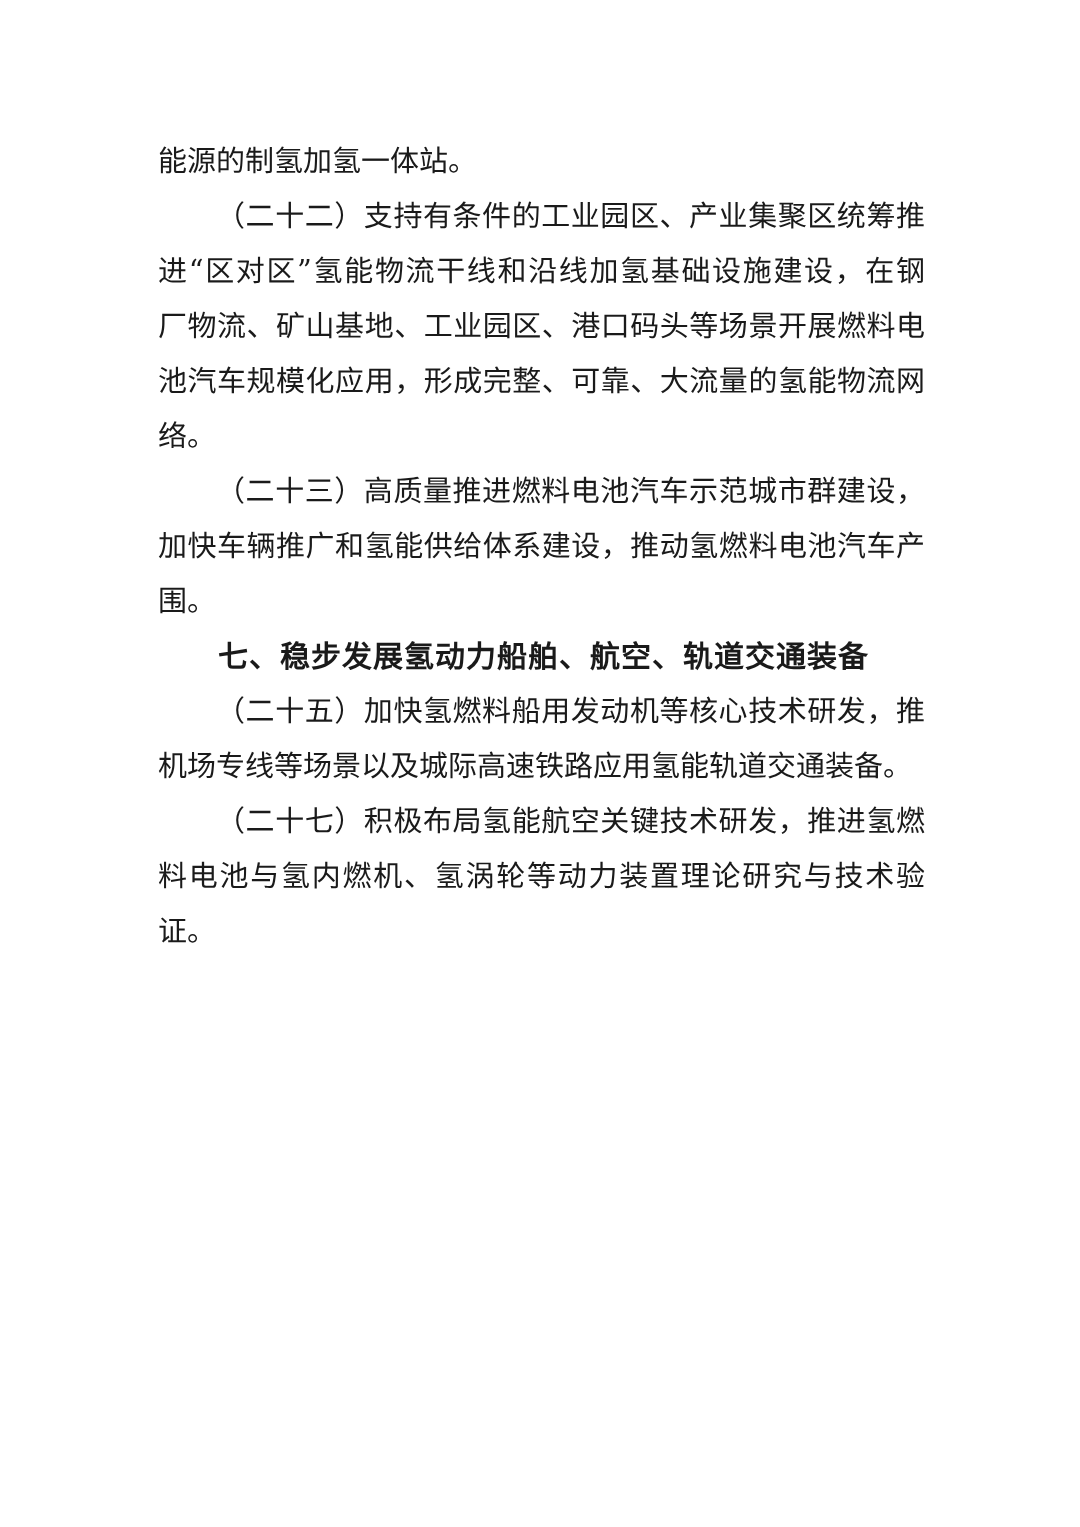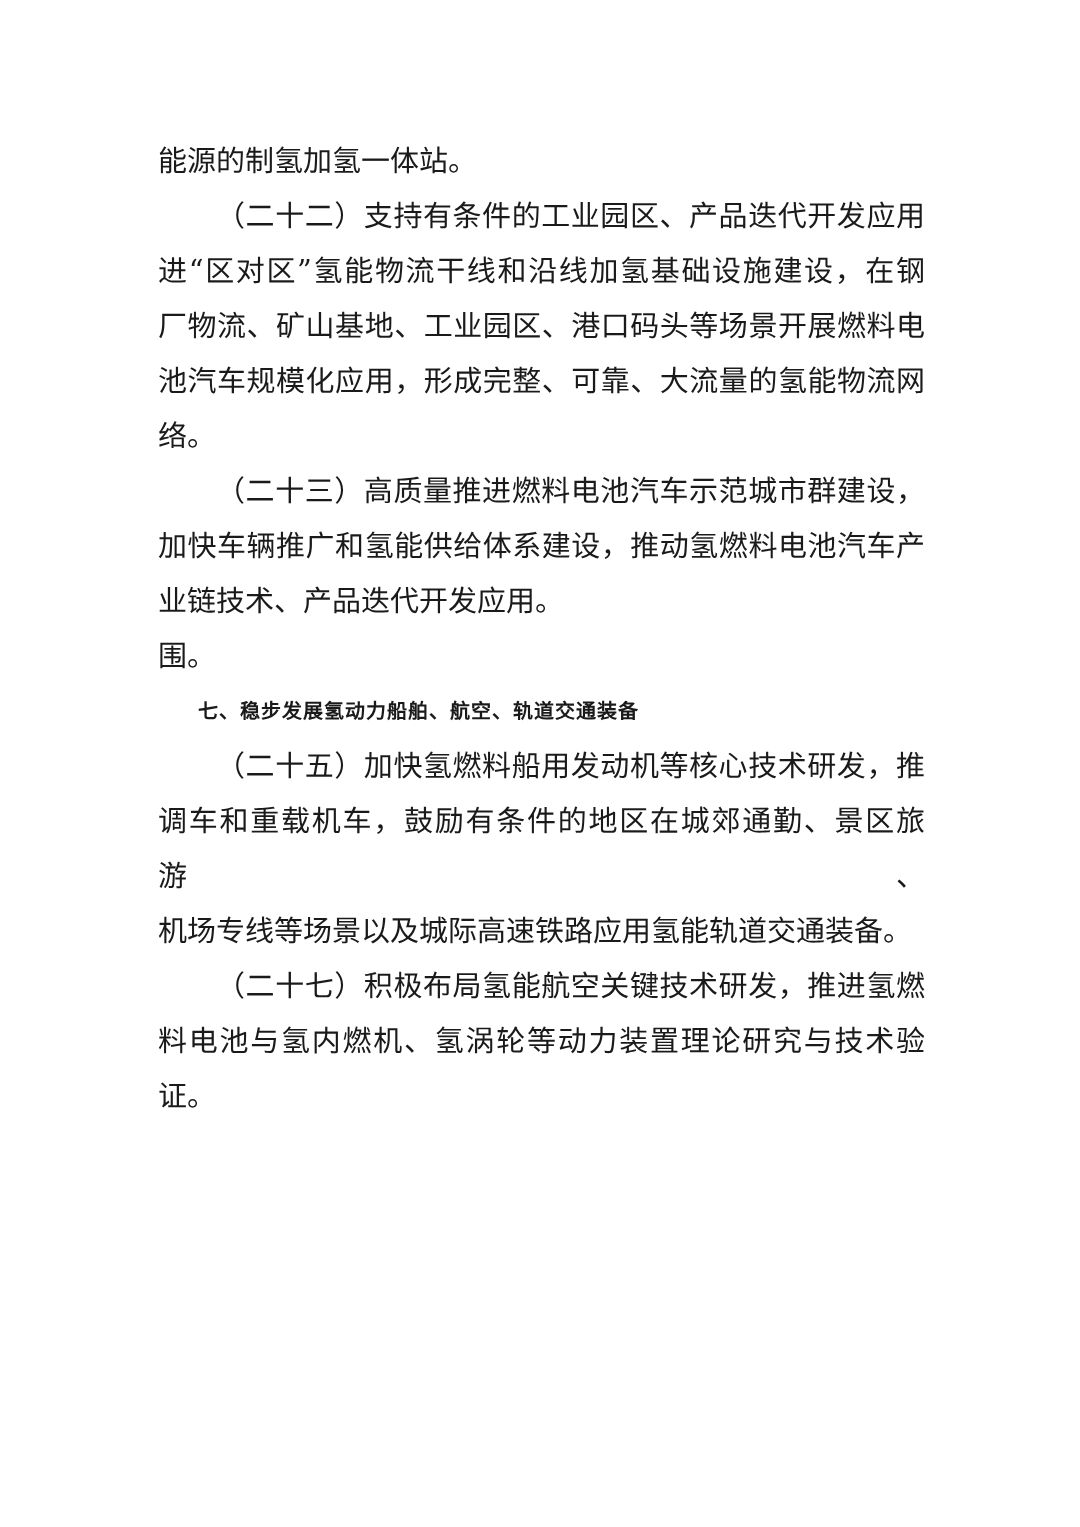--- a/index.html
+++ b/index.html
@@ -33,49 +33,47 @@
   }
   .ln.end {
     text-align-last: left;
   }
   .ln.first {
     text-indent: 2em;
   }
   .ln.heading {
     font-family: "DejaVu Sans", "Liberation Sans", sans-serif;
     font-weight: 700;
-    font-size: 20px;
+    font-size: 30px;
     text-align-last: left;
     text-indent: 2em;
     letter-spacing: 1px;
   }
 </style>
 </head>
 <body>
 
 <main class="page">
 
   <p class="ln end">能源的制氢加氢一体站。</p>
 
-  <p class="ln first">（二十二）支持有条件的工业园区、产品迭代开发应用</p>
+  <p class="ln first">（二十二）支持有条件的工业园区、产业集聚区统筹推</p>
   <p class="ln">进“区对区”氢能物流干线和沿线加氢基础设施建设，在钢</p>
   <p class="ln">厂物流、矿山基地、工业园区、港口码头等场景开展燃料电</p>
   <p class="ln">池汽车规模化应用，形成完整、可靠、大流量的氢能物流网</p>
   <p class="ln end">络。</p>
 
   <p class="ln first">（二十三）高质量推进燃料电池汽车示范城市群建设，</p>
   <p class="ln">加快车辆推广和氢能供给体系建设，推动氢燃料电池汽车产</p>
-  <p class="ln end">业链技术、产品迭代开发应用。</p>
 
   <p class="ln end">围。</p>
 
   <p class="ln heading">七、稳步发展氢动力船舶、航空、轨道交通装备</p>
 
   <p class="ln first">（二十五）加快氢燃料船用发动机等核心技术研发，推</p>
 
-  <p class="ln">调车和重载机车，鼓励有条件的地区在城郊通勤、景区旅游、</p>
   <p class="ln end">机场专线等场景以及城际高速铁路应用氢能轨道交通装备。</p>
 
   <p class="ln first">（二十七）积极布局氢能航空关键技术研发，推进氢燃</p>
   <p class="ln">料电池与氢内燃机、氢涡轮等动力装置理论研究与技术验</p>
   <p class="ln end">证。</p>
 
 </main>
 
 </body></html>

